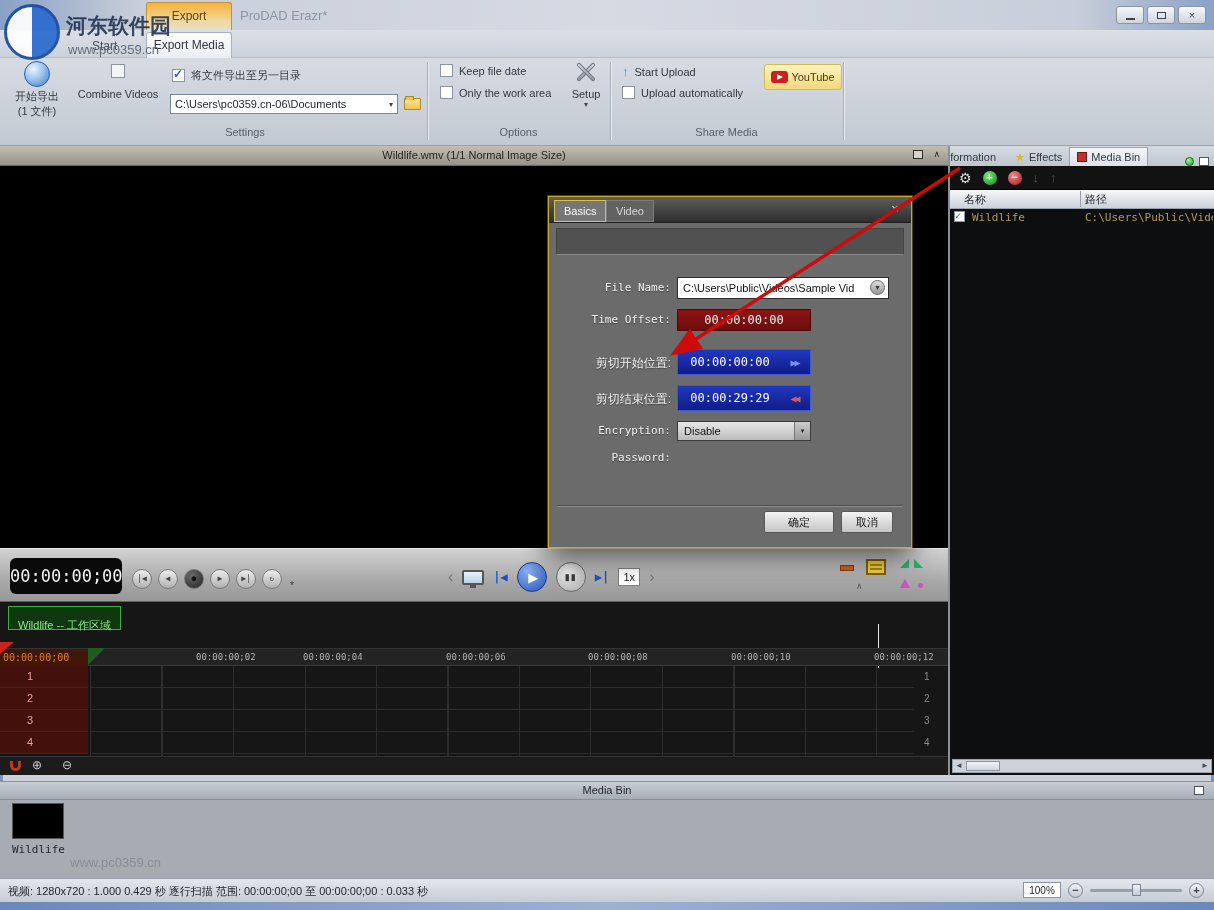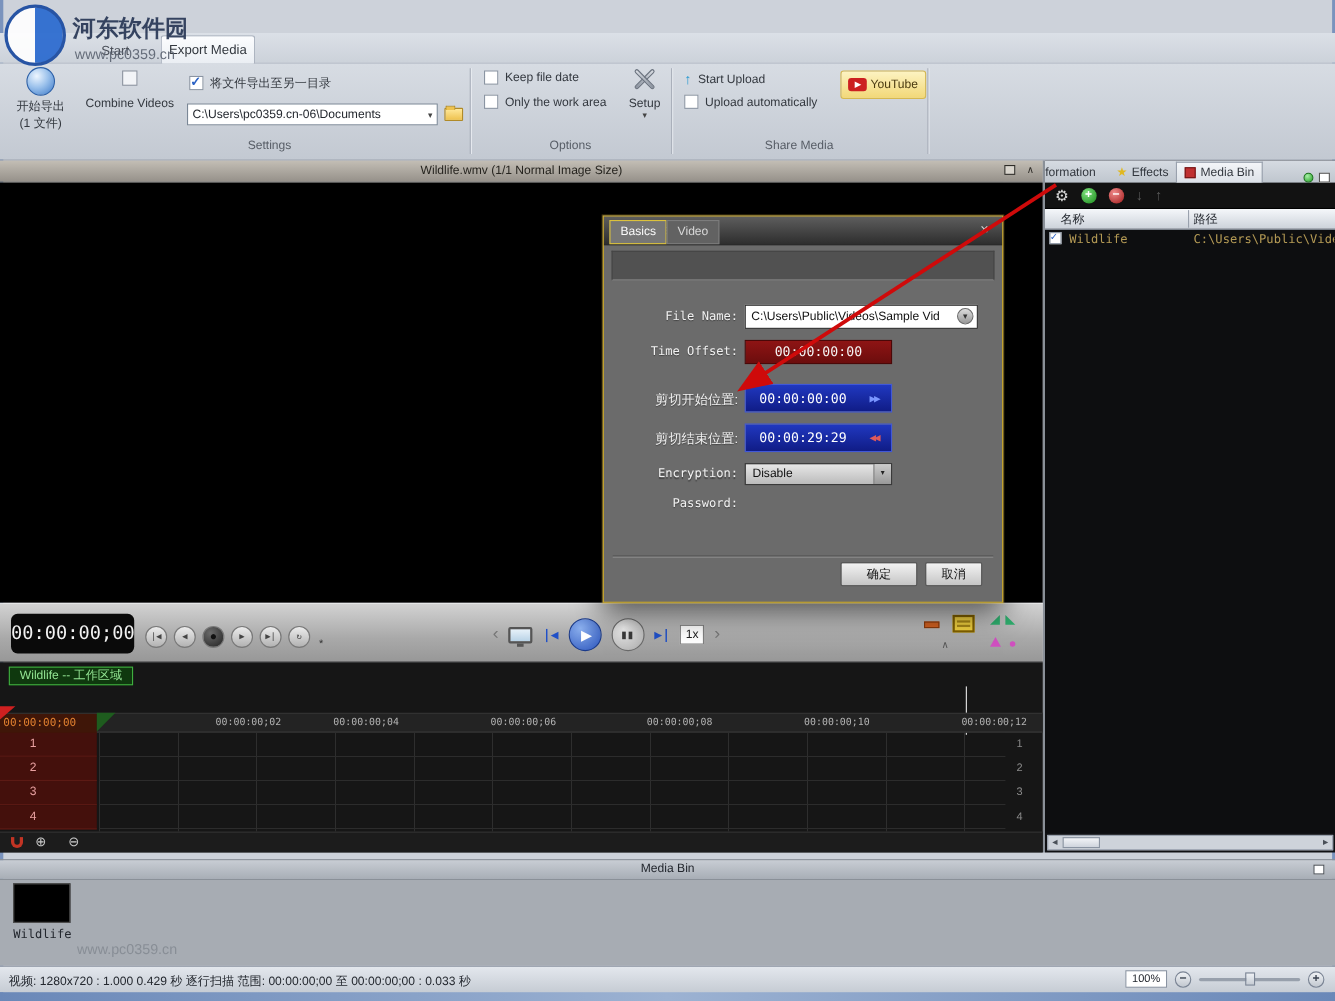--- a/index.html
+++ b/index.html
@@ -120,21 +120,21 @@
   .tr-ybox::after { content:""; position:absolute; left:2px; top:3px; width:12px; height:2px; background:#a88818;
     box-shadow:0 4px 0 #a88818; }
   .tr-tri-g1 { position:absolute; left:62px; top:2px; width:0; height:0; border-bottom:9px solid #2fae6e; border-left:9px solid transparent; }
   .tr-tri-g2 { position:absolute; left:76px; top:2px; width:0; height:0; border-bottom:9px solid #2fae6e; border-right:9px solid transparent; }
   .tr-caret { position:absolute; left:18px; top:24px; color:#555; font-size:9px; }
   .tr-tri-p { position:absolute; left:62px; top:22px; width:0; height:0; border-bottom:9px solid #d050c0; border-left:5px solid transparent; border-right:5px solid transparent; }
   .tr-dot-p { position:absolute; left:80px; top:26px; width:5px; height:5px; border-radius:50%; background:#d050c0; }
 
   
   .timeline { position:absolute; top:602px; left:0; width:948px; height:173px; background:#161616; overflow:hidden; }
-  .work-label { position:absolute; left:8px; top:4px; height:17px; padding:0 9px; background:#0f380e;
+  .work-label { position:absolute; left:8px; top:4px; height:17px; padding:11px 9px; background:#0f380e;
     border:1px solid #3fae3f; color:#93e493; font-size:11px; line-height:15px; white-space:nowrap; }
   .clip-end-line { position:absolute; left:878px; top:22px; width:1px; height:44px; background:#e8e8e8; }
   .ruler { position:absolute; top:46px; left:0; width:948px; height:18px; background:#232323;
     border-top:1px solid #333; border-bottom:1px solid #3a3a3a; }
   .ruler-first { position:absolute; left:0; top:0; width:88px; height:18px; background:#3f1608;
     color:#e08030; font-size:10px; line-height:17px; padding-left:3px; font-family:"DejaVu Sans Mono",monospace; }
   .tick { position:absolute; top:3px; font-size:9px; color:#b2b2b2; font-family:"DejaVu Sans Mono",monospace; }
   .marker-green { position:absolute; left:88px; top:46px; width:0; height:0;
     border-left:17px solid #1e5c1e; border-bottom:17px solid transparent; }
   .marker-red { position:absolute; left:0px; top:40px; width:0; height:0;
@@ -265,20 +265,35 @@
   .wm-logo { position:absolute; left:2px; top:2px; width:56px; height:56px; border-radius:50%;
     border:3px solid #1a4aa0; background:conic-gradient(#2a6ad0 0 50%, #ffffff 50% 100%); opacity:.92; }
   .wm-site { position:absolute; left:64px; top:10px; font-size:21px; font-weight:bold; color:#1a2a4a; opacity:.85; }
   .wm-url { position:absolute; left:66px; top:40px; font-size:13px; color:#5a6270; opacity:.9; }
 </style>
 </head>
 <body>
 
 <div id="app">
 
+  <div class="titlebar">
+    <div class="context-tab">Export</div>
+    <div class="app-title">ProDAD Erazr*</div>
+    <div class="window-controls">
+      <div class="win-btn">
+          <span class="glyph-min"></span>
+        </div>
+      <div class="win-btn">
+          <span class="glyph-max"></span>
+        </div>
+      <div class="win-btn">
+          <span>×</span>
+        </div>
+    </div>
+  </div>
 
   <div class="tabrow">
     <div class="tab-start">Start</div>
     <div class="tab-export-media">Export Media</div>
     <div class="help-cluster">
       <div class="h-circle">?</div>
       <div class="h-circle">i</div>
       <div class="h-bulb"></div>
       <div class="h-chev">∧</div>
     </div>

